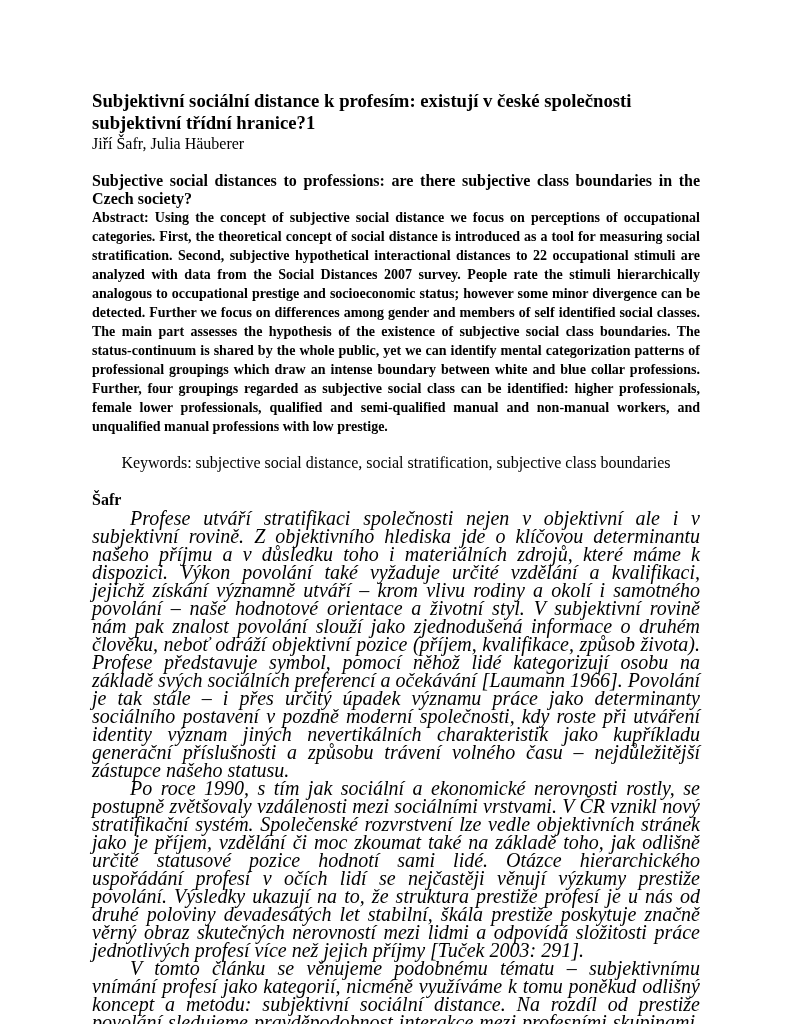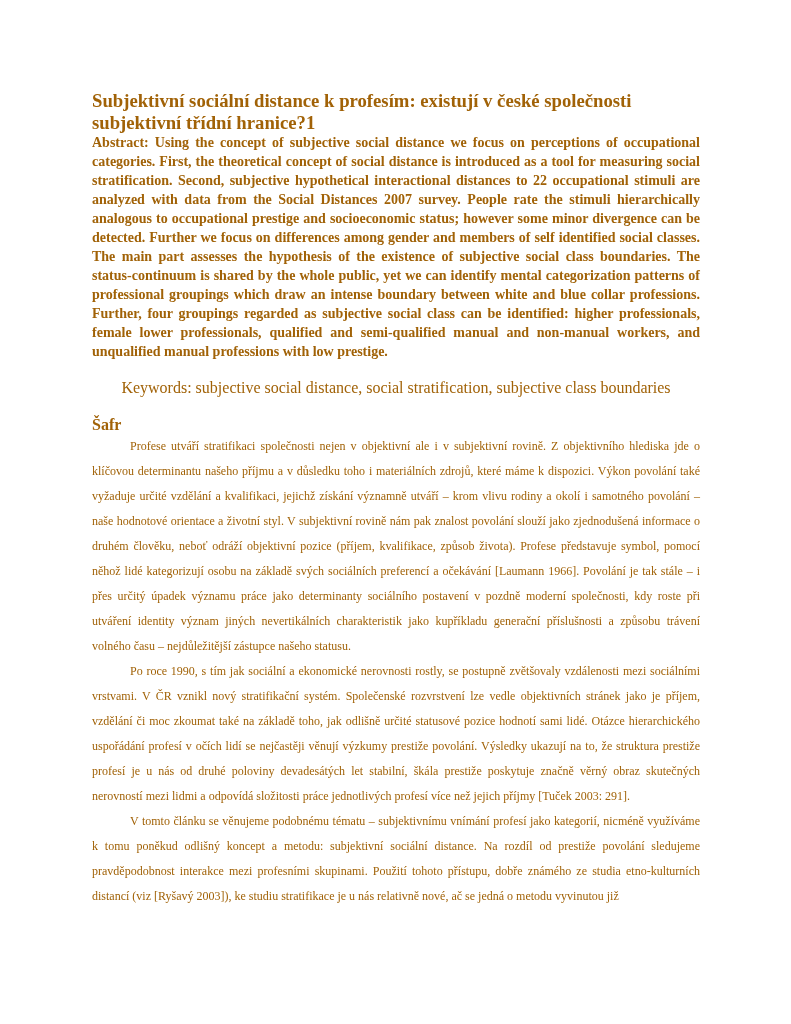--- a/index.html
+++ b/index.html
@@ -7,21 +7,21 @@
     margin: 0;
     padding: 0;
     background: #ffffff;
   }
   .page {
     position: relative;
     width: 791px;
     height: 1024px;
     margin: 0 auto;
     background: #ffffff;
-    color: #a16207;
+    color: #000000;
     font-family: "Liberation Serif", "DejaVu Serif", serif;
     padding: 90px 91px 0 92px;
     overflow: hidden;
   }
   .title-cs {
     font-size: 18.7px;
     line-height: 21.5px;
     font-weight: bold;
     margin: 0;
     text-align: left;
@@ -51,35 +51,38 @@
     margin: 0 0 18.3px 0;
     text-align: center;
   }
   .section-heading {
     font-size: 16px;
     line-height: 18.3px;
     font-weight: bold;
     margin: 0;
   }
   .body-par {
-    font-size: 12px;
-    line-height: 25px;
+    font-size: 20px;
+    line-height: 18px;
     margin: 0;
     text-align: justify;
     text-indent: 38px;
+    font-style: italic;
   }
 </style>
 </head>
 <body>
 
 <div class="page">
 
   <h1 class="title-cs">Subjektivní sociální distance k profesím: existují v české společnosti subjektivní třídní hranice?1</h1>
 
+  <p class="authors">Jiří Šafr, Julia Häuberer</p>
 
+  <h2 class="title-en">Subjective social distances to professions: are there subjective class boundaries in the Czech society?</h2>
 
   <p class="abstract">Abstract: Using the concept of subjective social distance we focus on perceptions of occupational categories. First, the theoretical concept of social distance is introduced as a tool for measuring social stratification. Second, subjective hypothetical interactional distances to 22 occupational stimuli are analyzed with data from the Social Distances 2007 survey. People rate the stimuli hierarchically analogous to occupational prestige and socioeconomic status; however some minor divergence can be detected. Further we focus on differences among gender and members of self identified social classes. The main part assesses the hypothesis of the existence of subjective social class boundaries. The status-continuum is shared by the whole public, yet we can identify mental categorization patterns of professional groupings which draw an intense boundary between white and blue collar professions. Further, four groupings regarded as subjective social class can be identified: higher professionals, female lower professionals, qualified and semi-qualified manual and non-manual workers, and unqualified manual professions with low prestige.</p>
 
   <p class="keywords">Keywords: subjective social distance, social stratification, subjective class boundaries</p>
 
   <h3 class="section-heading">Šafr</h3>
 
   <p class="body-par">Profese utváří stratifikaci společnosti nejen v objektivní ale i v subjektivní rovině. Z objektivního hlediska jde o klíčovou determinantu našeho příjmu a v důsledku toho i materiálních zdrojů, které máme k dispozici. Výkon povolání také vyžaduje určité vzdělání a kvalifikaci, jejichž získání významně utváří – krom vlivu rodiny a okolí i samotného povolání – naše hodnotové orientace a životní styl. V subjektivní rovině nám pak znalost povolání slouží jako zjednodušená informace o druhém člověku, neboť odráží objektivní pozice (příjem, kvalifikace, způsob života). Profese představuje symbol, pomocí něhož lidé kategorizují osobu na základě svých sociálních preferencí a očekávání [Laumann 1966]. Povolání je tak stále – i přes určitý úpadek významu práce jako determinanty sociálního postavení v pozdně moderní společnosti, kdy roste při utváření identity význam jiných nevertikálních charakteristik jako kupříkladu generační příslušnosti a způsobu trávení volného času – nejdůležitější zástupce našeho statusu.</p>
 
   <p class="body-par">Po roce 1990, s tím jak sociální a ekonomické nerovnosti rostly, se postupně zvětšovaly vzdálenosti mezi sociálními vrstvami. V ČR vznikl nový stratifikační systém. Společenské rozvrstvení lze vedle objektivních stránek jako je příjem, vzdělání či moc zkoumat také na základě toho, jak odlišně určité statusové pozice hodnotí sami lidé. Otázce hierarchického uspořádání profesí v očích lidí se nejčastěji věnují výzkumy prestiže povolání. Výsledky ukazují na to, že struktura prestiže profesí je u nás od druhé poloviny devadesátých let stabilní, škála prestiže poskytuje značně věrný obraz skutečných nerovností mezi lidmi a odpovídá složitosti práce jednotlivých profesí více než jejich příjmy [Tuček 2003: 291].</p>

